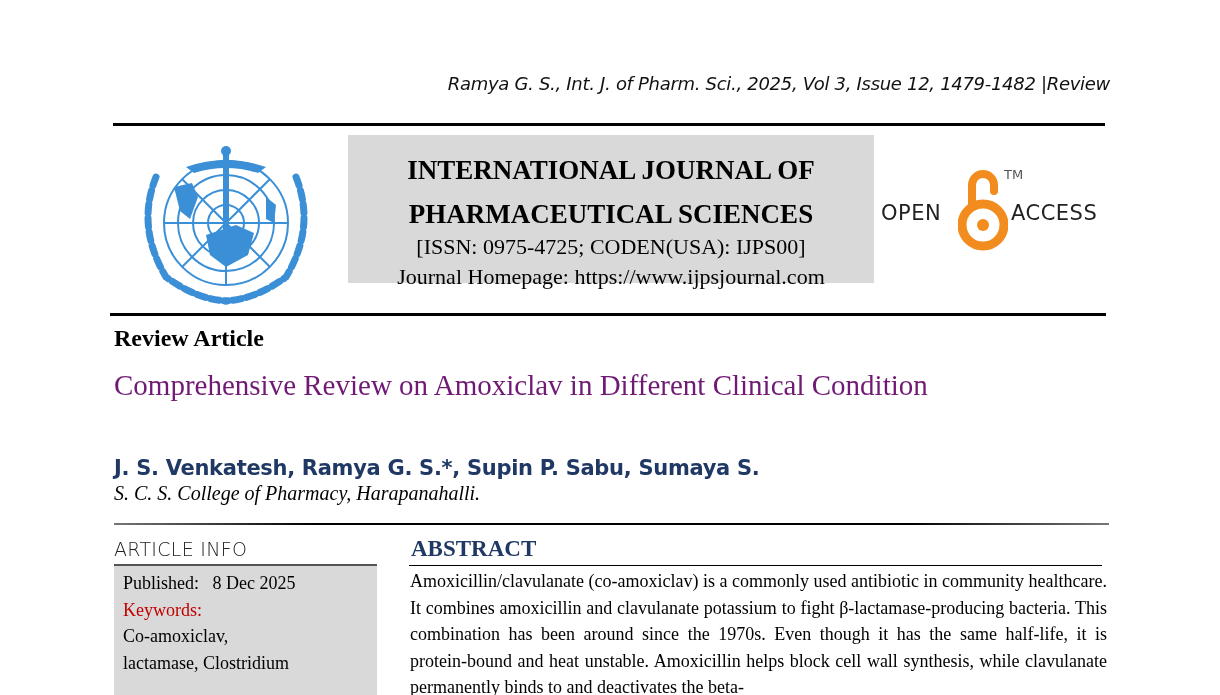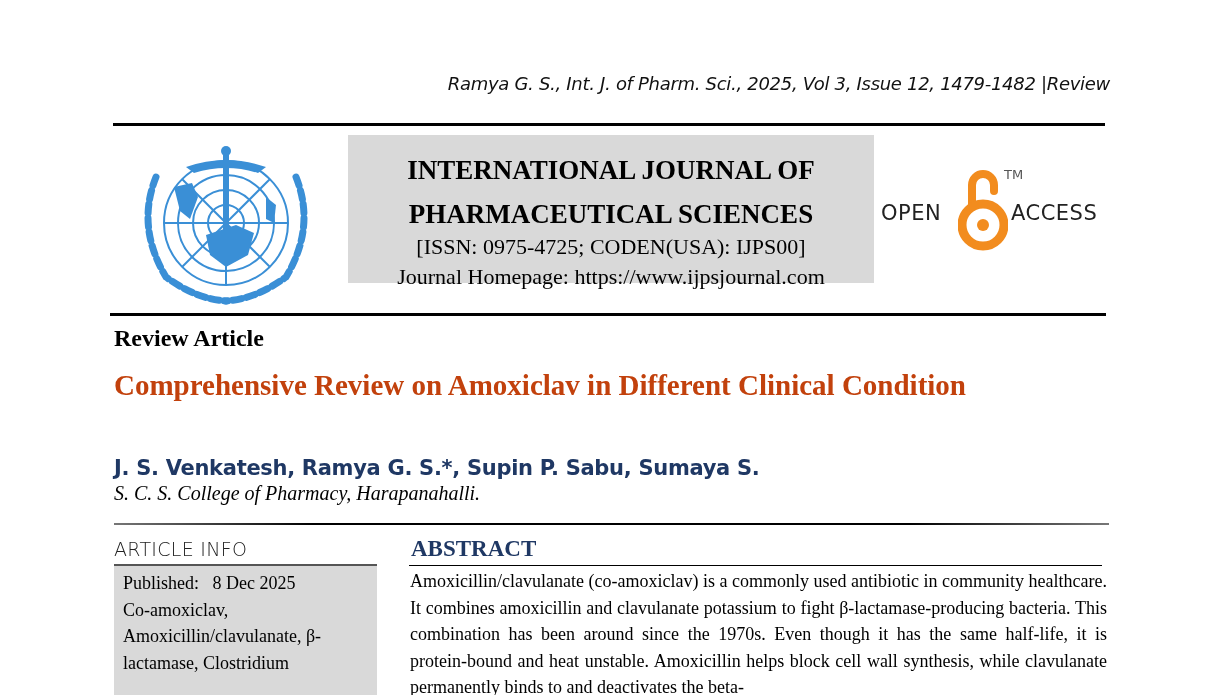--- a/index.html
+++ b/index.html
@@ -8,21 +8,21 @@
   .running-head { left: 300px; top: 73px; width: 810px; text-align: right; font-family: "DejaVu Sans", sans-serif; font-style: italic; font-size: 18px; letter-spacing: -0.3px; color: #111; }
   .rule-top { left: 113px; top: 123px; width: 992px; height: 3px; background: #000; }
   .rule-mid { left: 110px; top: 313px; width: 996px; height: 3px; background: #000; }
   .logo-box { left: 126px; top: 137px; width: 200px; height: 168px; }
   .masthead { left: 348px; top: 135px; width: 526px; height: 148px; background: #d9d9d9; text-align: center; }
   .masthead .t1 { margin-top: 17px; font-weight: bold; font-size: 27px; line-height: 36px; }
   .masthead .t2 { font-size: 22px; line-height: 30px; }
   .oa { left: 878px; top: 163px; width: 232px; height: 90px; }
   .oa .word { position: absolute; top: 38px; font-family: "DejaVu Sans", sans-serif; font-weight: normal; font-size: 21px; color: #222; letter-spacing: 0.5px; }
   .review-article { left: 114px; top: 325px; font-weight: bold; font-size: 24px; }
-  .title { left: 114px; top: 369px; font-weight: bold; font-size: 29px; color: #c2410c; white-space: nowrap; }
+  .title { left: 114px; top: 369px; font-weight: normal; font-size: 29px; color: #701a75; white-space: nowrap; }
   .authors { left: 114px; top: 428px; font-family: "DejaVu Sans", sans-serif; font-weight: bold; font-size: 21px; color: #1f3864; white-space: nowrap; letter-spacing: -0.3px; margin-top: 28px; }
   .affil { left: 114px; top: 482px; font-style: italic; font-size: 20px; }
   .rule-thin { left: 114px; top: 523px; width: 995px; height: 2px; background: linear-gradient(90deg,#777,#000 20%,#000 80%,#777); }
   .ai-head { left: 114px; top: 538px; font-family: "DejaVu Sans", sans-serif; font-size: 19px; color: #222; letter-spacing: 0.3px; font-weight: 300; }
   .ai-box { left: 114px; top: 564px; width: 263px; height: 140px; background: #d9d9d9; border-top: 2px solid #555; padding: 4px 0 0 9px; box-sizing: border-box; font-size: 18px; line-height: 26.5px; }
   .ai-box .kw-label { color: #c00000; }
   .abs-head { left: 411px; top: 536px; font-weight: bold; font-size: 23px; color: #1f3864; }
   .abs-rule { left: 409px; top: 565px; width: 693px; height: 1px; background: #000; }
   .abs-text { left: 410px; top: 568px; width: 697px; font-size: 18px; line-height: 26.5px; text-align: justify; }
 </style>
@@ -83,20 +83,20 @@
 <div class="abs title">Comprehensive Review on Amoxiclav in Different Clinical Condition</div>
 <div class="abs authors">J. S. Venkatesh, Ramya G. S.*, Supin P. Sabu, Sumaya S.</div>
 <div class="abs affil">S. C. S. College of Pharmacy, Harapanahalli.</div>
 <div class="abs rule-thin"></div>
 
 <div class="abs ai-head">ARTICLE INFO</div>
 <div class="abs ai-box">
   <div>
     <span>Published:</span>&nbsp;&nbsp;&nbsp;<span>8 Dec 2025</span>
   </div>
+  <div class="kw-label">Keywords:</div>
   <div>Co-amoxiclav,</div>
-  <div>Amoxicillin/clavulanate, β-</div>
   <div>lactamase, Clostridium</div>
 </div>
 
 <div class="abs abs-head">ABSTRACT</div>
 <div class="abs abs-rule"></div>
 <div class="abs abs-text">Amoxicillin/clavulanate (co-amoxiclav) is a commonly used antibiotic in community healthcare. It combines amoxicillin and clavulanate potassium to fight β-lactamase-producing bacteria. This combination has been around since the 1970s. Even though it has the same half-life, it is protein-bound and heat unstable. Amoxicillin helps block cell wall synthesis, while clavulanate permanently binds to and deactivates the beta-</div>
 
 </body></html>

